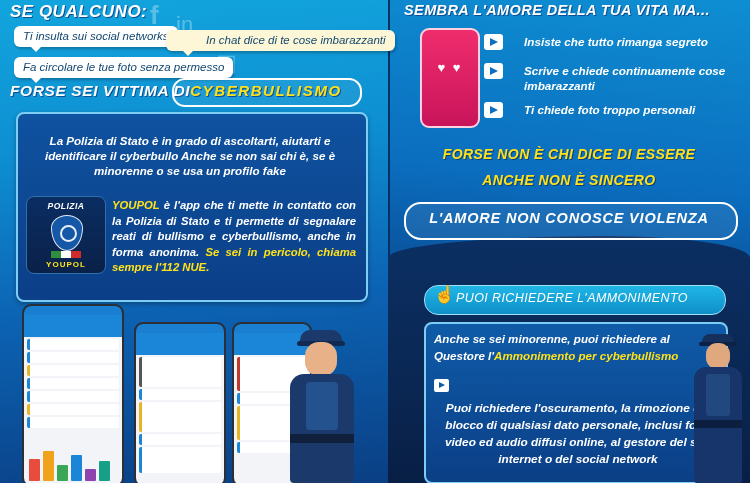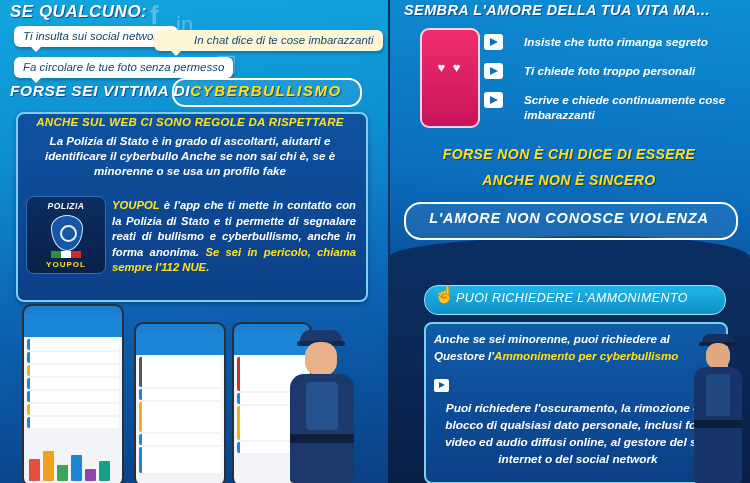--- a/index.html
+++ b/index.html
@@ -57,21 +57,21 @@
     background: #ffffff;
     color: #12466f;
     border-radius: 6px;
     font-size: 11.5px;
     font-style: italic;
     padding: 4px 9px 5px 9px;
     white-space: nowrap;
     box-shadow: 1px 2px 3px rgba(0,0,0,.25);
   }
   .bubble.b1 { left: 14px; top: 26px; }
-  .bubble.b2 { left: 154px; top: 30px; background:#fdf7d7; color:#13496f;padding-left:40px; }
+  .bubble.b2 { left: 166px; top: 30px; background:#fdf7d7; color:#13496f;padding-left:40px; }
   .bubble.b3 { left: 14px; top: 57px; }
   .bubble:after {
     content: "";
     position: absolute;
     bottom: -5px; left: 16px;
     border-left: 6px solid transparent;
     border-right: 6px solid transparent;
     border-top: 6px solid #ffffff;
   }
   .bubble.b2:after { border-top-color:#fdf7d7; }
@@ -466,21 +466,20 @@
 
   <div class="bubble b1">Ti insulta sui social networks</div>
   <div class="bubble b2">In chat dice di te cose imbarazzanti</div>
   <div class="bubble b3">Fa circolare le tue foto senza permesso</div>
 
   <div class="head-line2">FORSE SEI VITTIMA DI</div>
   <div class="cyber-box"></div>
   <div class="cyber-text">CYBERBULLISMO</div>
 
   <div class="info-card"></div>
-  <div class="info-title">ANCHE SUL WEB CI SONO REGOLE DA RISPETTARE</div>
   <div class="info-p1">La Polizia di Stato è in grado di ascoltarti, aiutarti e identificare il cyberbullo Anche se non sai chi è, se è minorenne o se usa un profilo fake</div>
 
   <div class="polizia-badge">
     <div class="pol-word">POLIZIA</div>
     <div class="pol-shield"></div>
     <div class="pol-flag"></div>
     <div class="pol-name">YOUPOL</div>
   </div>
 
   <div class="info-p2">
@@ -549,25 +548,25 @@
     <div class="hearts">♥ ♥</div>
   </div>
 
   <div class="r-list">
     <div class="r-item">
       <span class="play"></span>
       <span>Insiste che tutto rimanga segreto</span>
     </div>
     <div class="r-item">
       <span class="play"></span>
-      <span>Ti chiede foto troppo personali</span>
+      <span>Scrive e chiede continuamente cose imbarazzanti</span>
     </div>
     <div class="r-item">
       <span class="play"></span>
-      <span>Scrive e chiede continuamente cose imbarazzanti</span>
+      <span>Ti chiede foto troppo personali</span>
     </div>
   </div>
 
   <div class="r-yellow1">FORSE NON È CHI DICE DI ESSERE</div>
   <div class="r-yellow2">ANCHE NON È SINCERO</div>
 
   <div class="r-banner"></div>
   <div class="r-banner-text">L'AMORE NON CONOSCE VIOLENZA</div>
 
   <div class="pill"></div>

